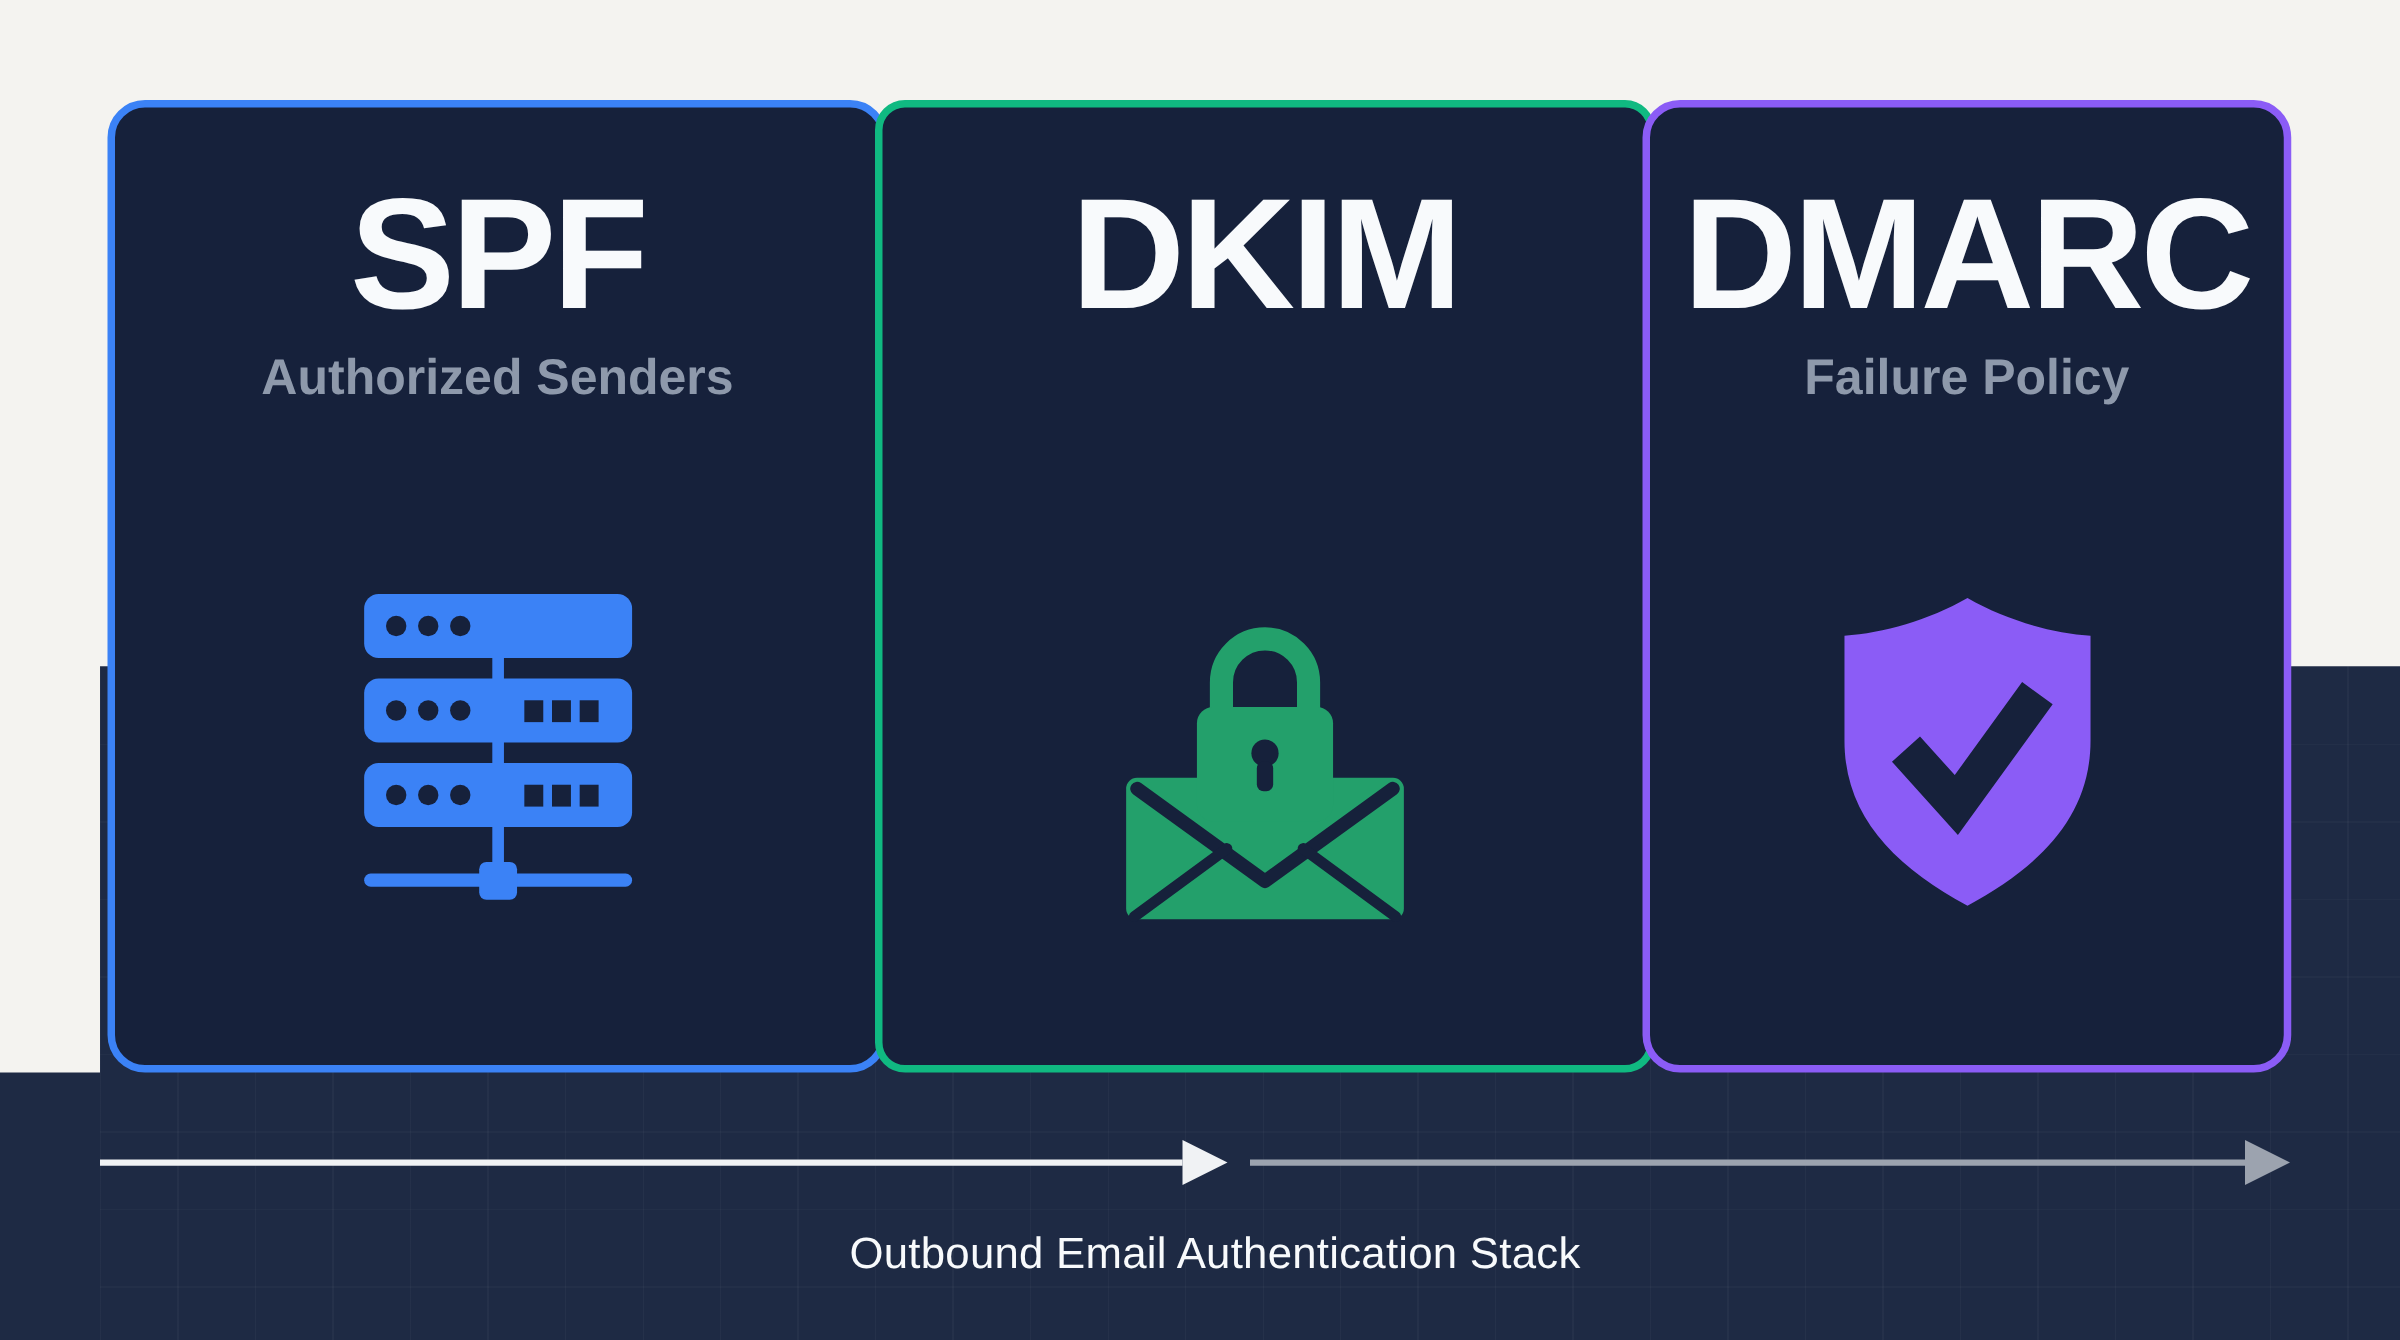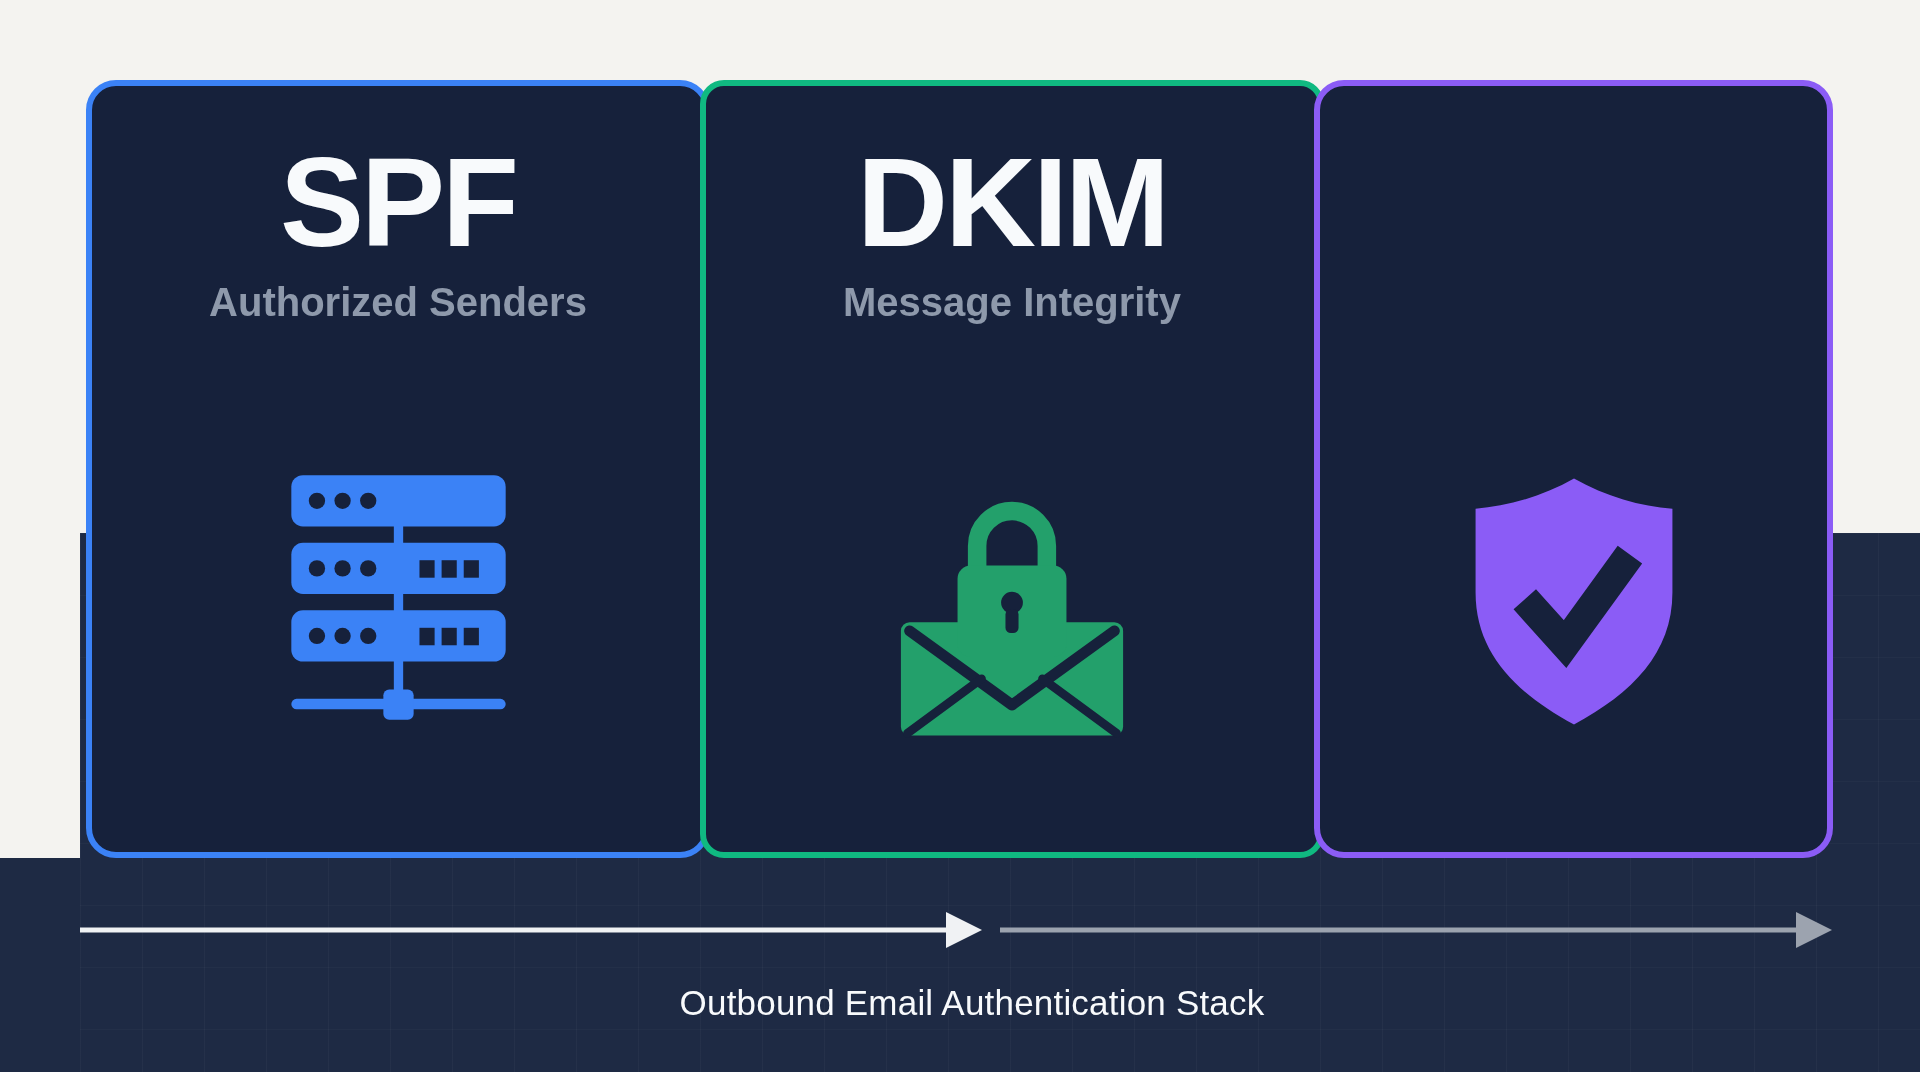--- a/index.html
+++ b/index.html
@@ -135,41 +135,42 @@
         </g>
 
         <rect class="fill-accent" x="8" y="192" width="184" height="9" rx="4.5"></rect>
         <rect class="fill-accent" x="87" y="184" width="26" height="26" rx="5"></rect>
       </svg>
     </div>
   </div>
 
   <div class="card card-dkim" style="--accent: #10b981; --icon: #23a06b;">
     <div class="card-title">DKIM</div>
-    <div class="card-subtitle">Message Integrity</div>
     <div class="card-icon" aria-label="locked-envelope-icon">
       <svg width="240" height="281" viewBox="0 0 220 258" aria-hidden="true">
 
         <rect class="fill-accent" x="8" y="148" width="204" height="104" rx="8"></rect>
 
         <path class="stroke-cut" d="M16 156 L110 224 L204 156" stroke-width="10" stroke-linejoin="round" stroke-linecap="round"></path>
         <path class="stroke-cut" d="M14 250 L82 200" stroke-width="8" stroke-linecap="round"></path>
         <path class="stroke-cut" d="M206 250 L138 200" stroke-width="8" stroke-linecap="round"></path>
 
         <path class="stroke-accent" d="M78 118 L78 78 A32 32 0 0 1 142 78 L142 118" stroke-width="17"></path>
 
         <rect class="fill-accent" x="60" y="96" width="100" height="84" rx="12"></rect>
 
         <circle class="fill-cut" cx="110" cy="130" r="10"></circle>
         <rect class="fill-cut" x="104" y="136" width="12" height="22" rx="5"></rect>
       </svg>
     </div>
   </div>
 
   <div class="card card-dmarc" style="--accent: #8b5cf6; --icon: #8b5cf6;">
+    <div class="card-title">DMARC</div>
+    <div class="card-subtitle">Failure Policy</div>
     <div class="card-icon" aria-label="shield-check-icon">
       <svg width="224" height="255" viewBox="0 0 200 228" aria-hidden="true">
         <path class="fill-accent" d="M100 4 C128 20 160 29 188 31 L188 106 C188 160 152 196 100 224 C48 196 12 160 12 106 L12 31 C40 29 72 20 100 4 Z"></path>
         <path class="stroke-cut" d="M56 112 L92 152 L150 72" stroke-width="27" stroke-linecap="butt" stroke-linejoin="miter"></path>
       </svg>
     </div>
   </div>
 
   <svg class="flow-arrows" viewBox="0 0 1920 60" aria-hidden="true">
     <g>

